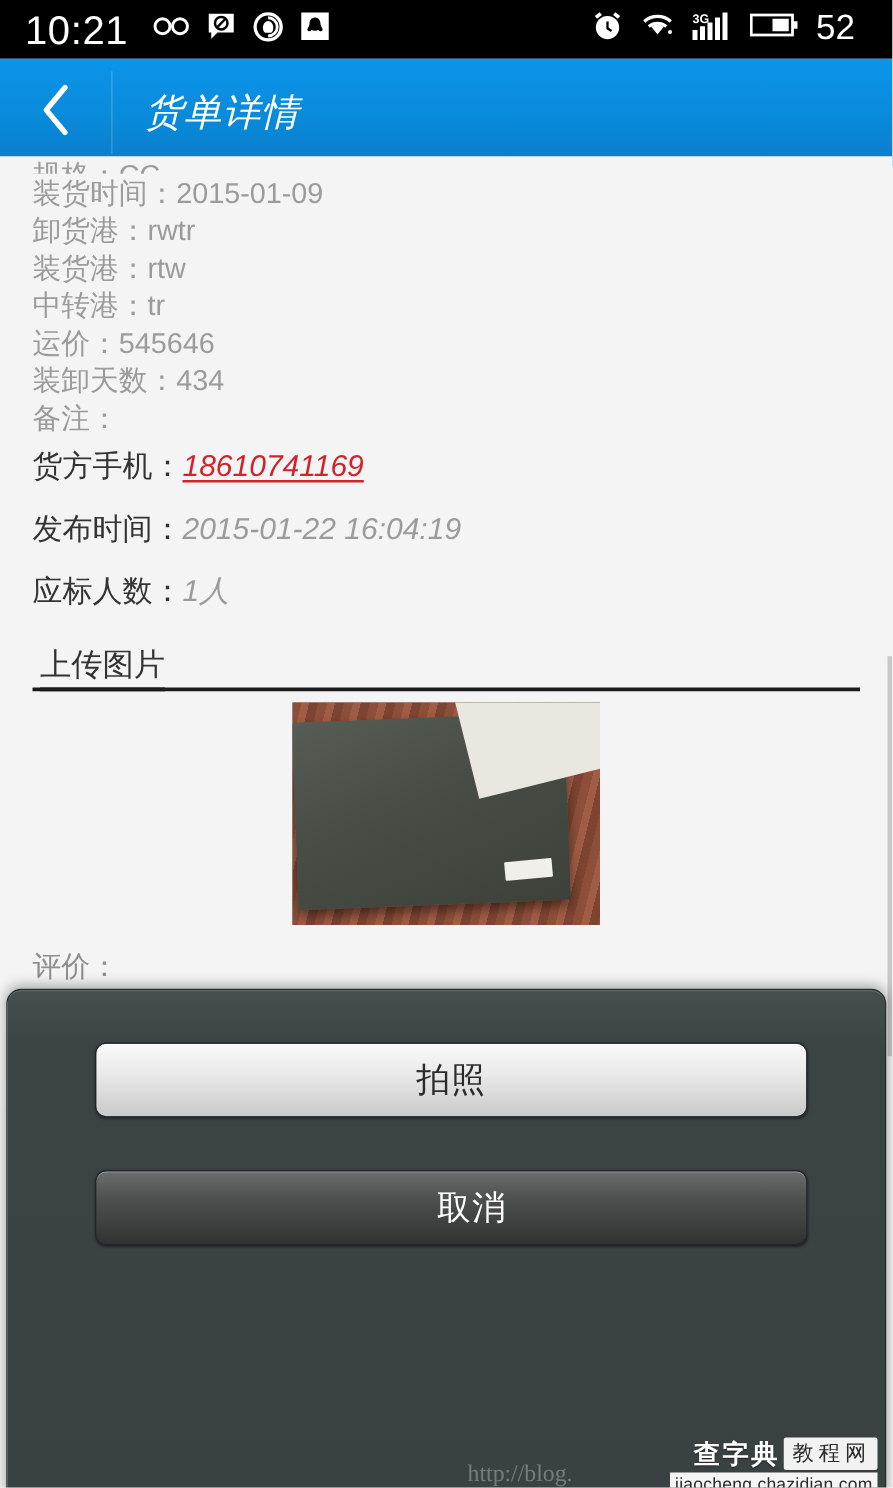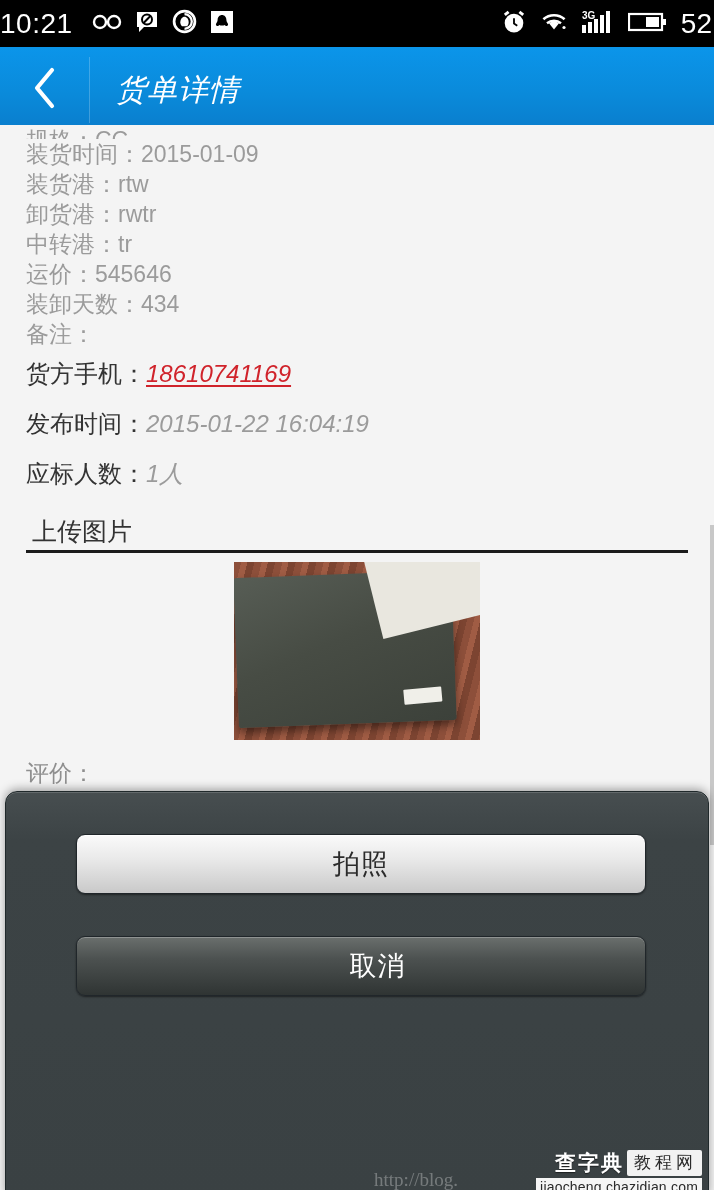--- a/index.html
+++ b/index.html
@@ -10,23 +10,23 @@
     overflow:hidden;
     position:relative;
   }
 
   
   .statusbar{
     position:absolute; top:0; left:0; width:714px; height:47px;
     background:#000; color:#fff;
     display:flex; align-items:center;
   }
-  .sb-clock{ font-size:28px; letter-spacing:.5px; line-height:1; }
+  .sb-clock{ font-size:32px; margin-left:20px; letter-spacing:.5px; line-height:1; }
   .sb-left-icons{ display:flex; align-items:center; gap:13px; margin-left:19px; }
-  .sb-right{ margin-left:auto; display:flex; align-items:center; gap:13px; margin-right:2px; }
+  .sb-right{ margin-left:auto; display:flex; align-items:flex-start; gap:13px; margin-right:30px; }
   .sb-batt-num{ font-size:28px; line-height:1; }
   .sb-ico{ display:block; }
 
   
   .appbar{
     position:absolute; top:47px; left:0; width:714px; height:86px;
     background:linear-gradient(180deg,#0b95ea 0%,#0a8ada 55%,#0a7ccb 100%);
     display:flex; align-items:center;font-style:italic;
   }
   .back-btn{
@@ -259,24 +259,24 @@
 
   <div class="rows">
     <div class="row clipped">
       <span class="lbl">规格：</span><span class="val">CC</span>
     </div>
 
     <div class="row">
       <span class="lbl">装货时间：</span><span class="val">2015-01-09</span>
     </div>
     <div class="row">
+      <span class="lbl">卸货港：</span><span class="val">rwtr</span>
+    </div>
+    <div class="row">
       <span class="lbl">装货港：</span><span class="val">rtw</span>
-    </div>
-    <div class="row">
-      <span class="lbl">卸货港：</span><span class="val">rwtr</span>
     </div>
     <div class="row">
       <span class="lbl">中转港：</span><span class="val">tr</span>
     </div>
     <div class="row">
       <span class="lbl">运价：</span><span class="val">545646</span>
     </div>
     <div class="row">
       <span class="lbl">装卸天数：</span><span class="val">434</span>
     </div>

